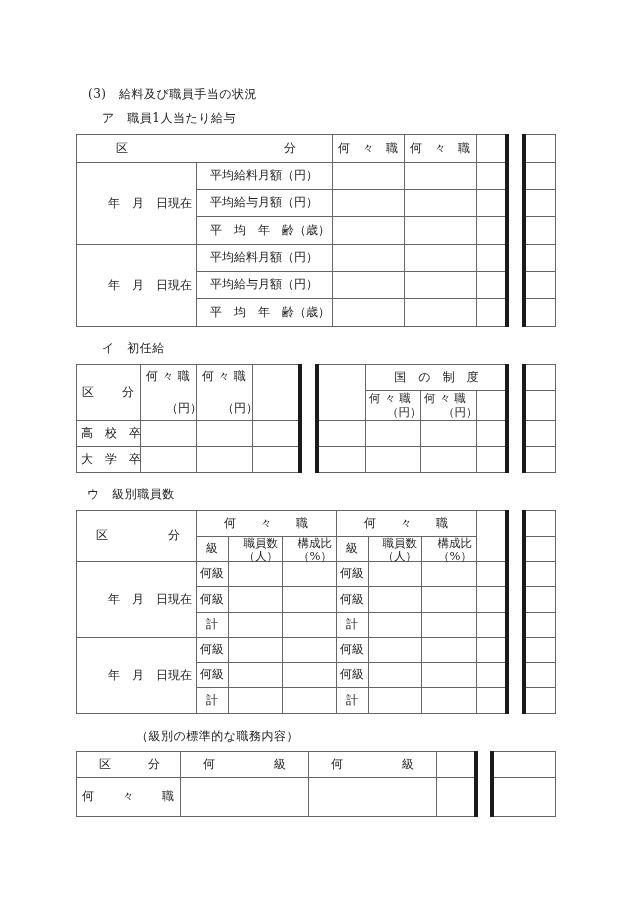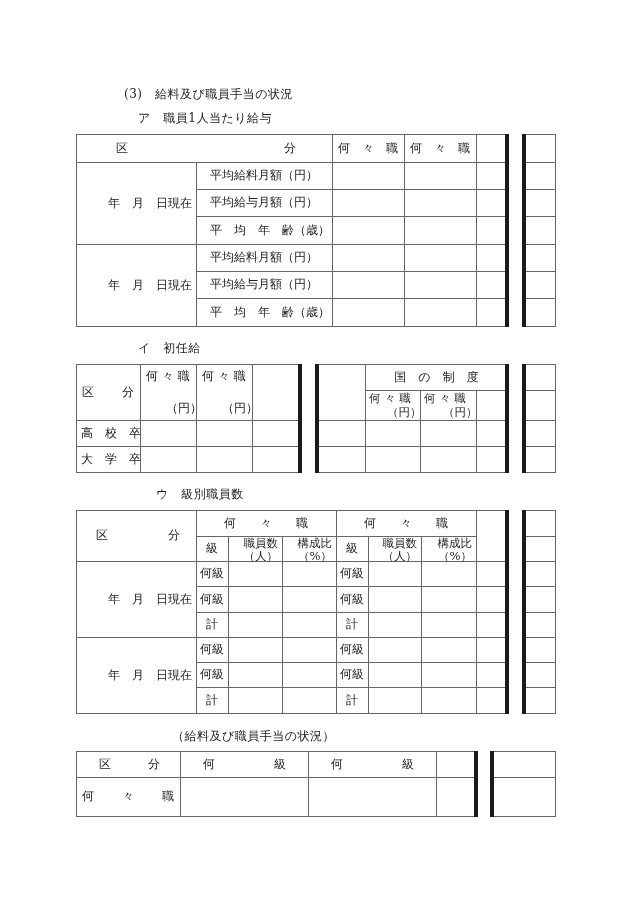--- a/index.html
+++ b/index.html
@@ -1,18 +1,18 @@
 <!DOCTYPE html>
 <html><head>
 <meta charset="utf-8">
 <style>
   html, body { margin:0; padding:0; background:#ffffff; }
   body { width:630px; height:915px; position:relative; overflow:hidden;
          font-family:"DejaVu Serif", "Liberation Serif", serif; color:#222; }
-  .abs { position:absolute;margin-left:36px; }
+  .abs { position:absolute; }
   .heading { font-size:12px; white-space:nowrap; letter-spacing:0.5px; }
   .ln { position:absolute; background:#666; }
   .h { height:1px; }
   .v { width:1px; }
   .thick { position:absolute; width:4px; background:#1a1a1a; }
   .cell { position:absolute; font-size:12px; display:flex; align-items:center; white-space:nowrap; }
   .spread { justify-content:space-between; }
   .center { justify-content:center; }
   .small { font-size:11.5px; }
   .stack { flex-direction:column; line-height:13px; }
@@ -112,21 +112,21 @@
   <div class="cell center" style="left:365px;top:364px;width:143px;height:26px;">国　の　制　度</div>
   <div class="cell small" style="left:369px;top:391px;height:14px;">何 々 職</div>
   <div class="cell small" style="left:387px;top:405px;height:14px;">（円）</div>
   <div class="cell small" style="left:424px;top:391px;height:14px;">何 々 職</div>
   <div class="cell small" style="left:443px;top:405px;height:14px;">（円）</div>
 
   <div class="cell" style="left:81px;top:420px;height:26px;">高　校　卒</div>
   <div class="cell" style="left:81px;top:446px;height:26px;text-align:center;">大　学　卒</div>
 </div>
 
-<div class="abs heading" style="left:120px;top:486px;">ウ　級別職員数</div>
+<div class="abs heading" style="left:87px;top:486px;">ウ　級別職員数</div>
 <div>
 
   <div class="ln h" style="left:76px;top:510px;width:432px;"></div>
   <div class="ln h" style="left:196px;top:536px;width:280px;"></div>
   <div class="ln h" style="left:76px;top:561px;width:432px;"></div>
   <div class="ln h" style="left:196px;top:586px;width:312px;"></div>
   <div class="ln h" style="left:196px;top:612px;width:312px;"></div>
   <div class="ln h" style="left:76px;top:637px;width:432px;"></div>
   <div class="ln h" style="left:196px;top:662px;width:312px;"></div>
   <div class="ln h" style="left:196px;top:687px;width:312px;"></div>
@@ -188,21 +188,21 @@
 
   <div class="cell" style="left:108px;top:637px;height:76px;">年　月　日現在</div>
   <div class="cell center" style="left:196px;top:637px;width:32px;height:25px;">何級</div>
   <div class="cell center" style="left:196px;top:662px;width:32px;height:25px;">何級</div>
   <div class="cell center" style="left:196px;top:687px;width:32px;height:26px;">計</div>
   <div class="cell center" style="left:336px;top:637px;width:32px;height:25px;">何級</div>
   <div class="cell center" style="left:336px;top:662px;width:32px;height:25px;">何級</div>
   <div class="cell center" style="left:336px;top:687px;width:32px;height:26px;">計</div>
 </div>
 
-<div class="abs heading" style="left:136px;top:728px;">（給料及び職員手当の状況）</div>
+<div class="abs heading" style="left:136px;top:728px;">（級別の標準的な職務内容）</div>
 <div>
   <div class="ln h" style="left:76px;top:751px;width:400px;"></div>
   <div class="ln h" style="left:76px;top:777px;width:400px;"></div>
   <div class="ln h" style="left:76px;top:816px;width:400px;"></div>
   <div class="ln h" style="left:490px;top:751px;width:66px;"></div>
   <div class="ln h" style="left:490px;top:777px;width:66px;"></div>
   <div class="ln h" style="left:490px;top:816px;width:66px;"></div>
 
   <div class="ln v" style="left:76px;top:751px;height:66px;"></div>
   <div class="ln v" style="left:180px;top:751px;height:66px;"></div>

